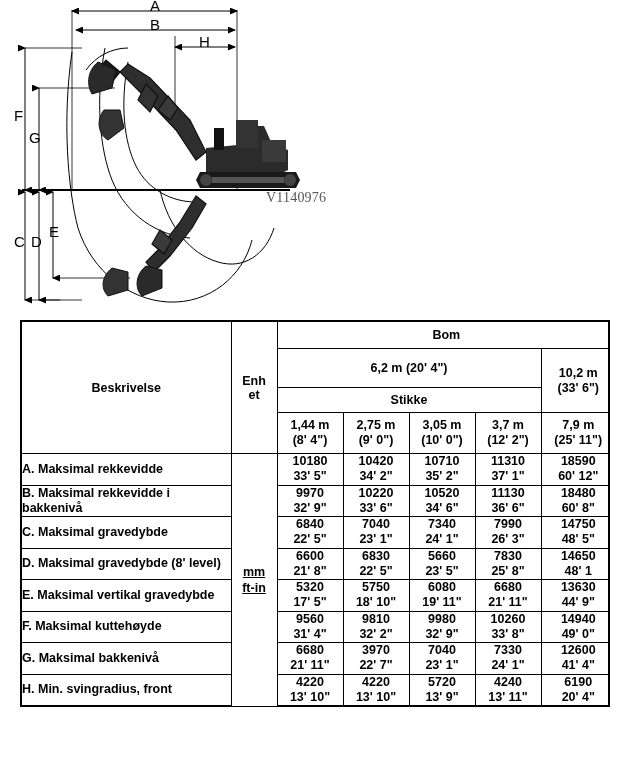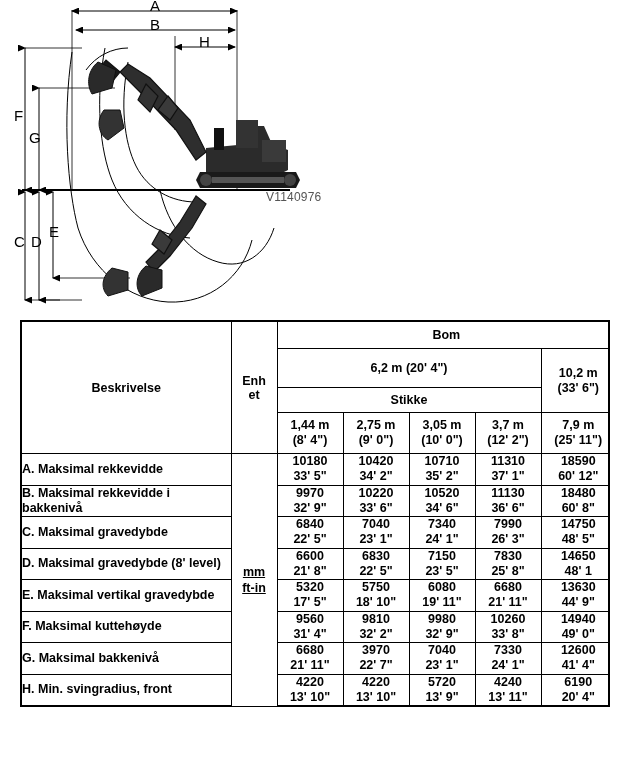--- a/index.html
+++ b/index.html
@@ -35,22 +35,22 @@
     font-size: 15px;
     font-weight: 400;
     color: #000;
     line-height: 1;
     user-select: none;
   }
   #ref-code {
     position: absolute;
     left: 266px;
     top: 190px;
-    font-family: Liberation Sans, sans-serif;
-    font-size: 12px;
+    font-family: Liberation Serif, serif;
+    font-size: 14px;
     color: #555;
     letter-spacing: 0.2px;
   }
 
   
   #spec-table-wrap {
     position: absolute;
     left: 20px;
     top: 320px;
     width: 588px;
@@ -366,21 +366,21 @@
         <td class="row-label outer-l">D. Maksimal gravedybde (8' level)</td>
         <td class="val">
           <span class="val-mm">6600</span>
           <span class="val-ft nb">21' 8"</span>
         </td>
         <td class="val">
           <span class="val-mm">6830</span>
           <span class="val-ft nb">22' 5"</span>
         </td>
         <td class="val">
-          <span class="val-mm">7150</span>
+          <span class="val-mm">5660</span>
           <span class="val-ft nb">23' 5"</span>
         </td>
         <td class="val">
           <span class="val-mm">7830</span>
           <span class="val-ft nb">25' 8"</span>
         </td>
         <td class="val outer-r">
           <span class="val-mm">14650</span>
           <span class="val-ft nb">48' 1</span>
         </td>

